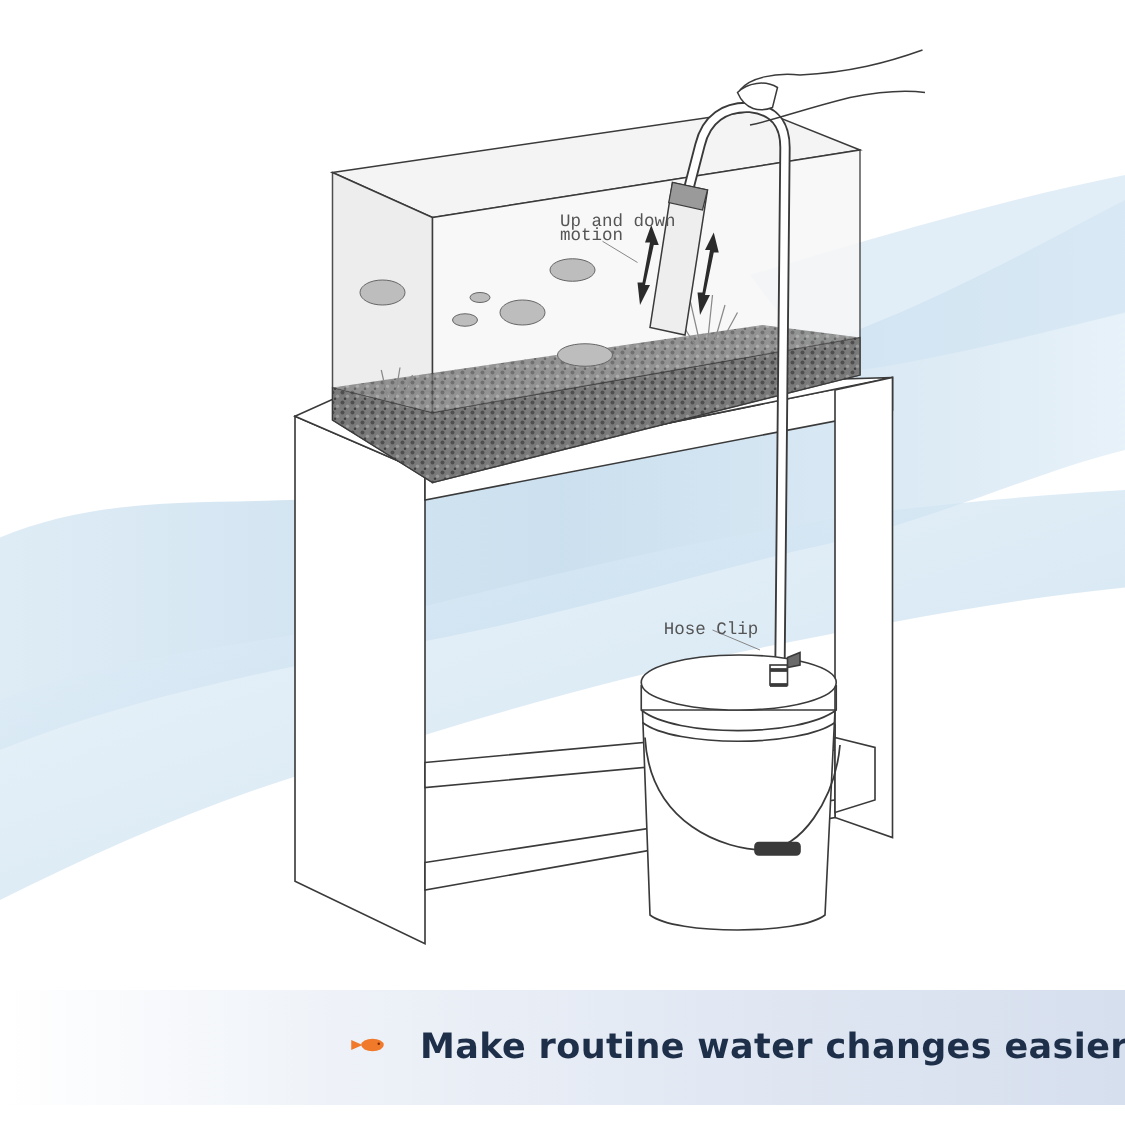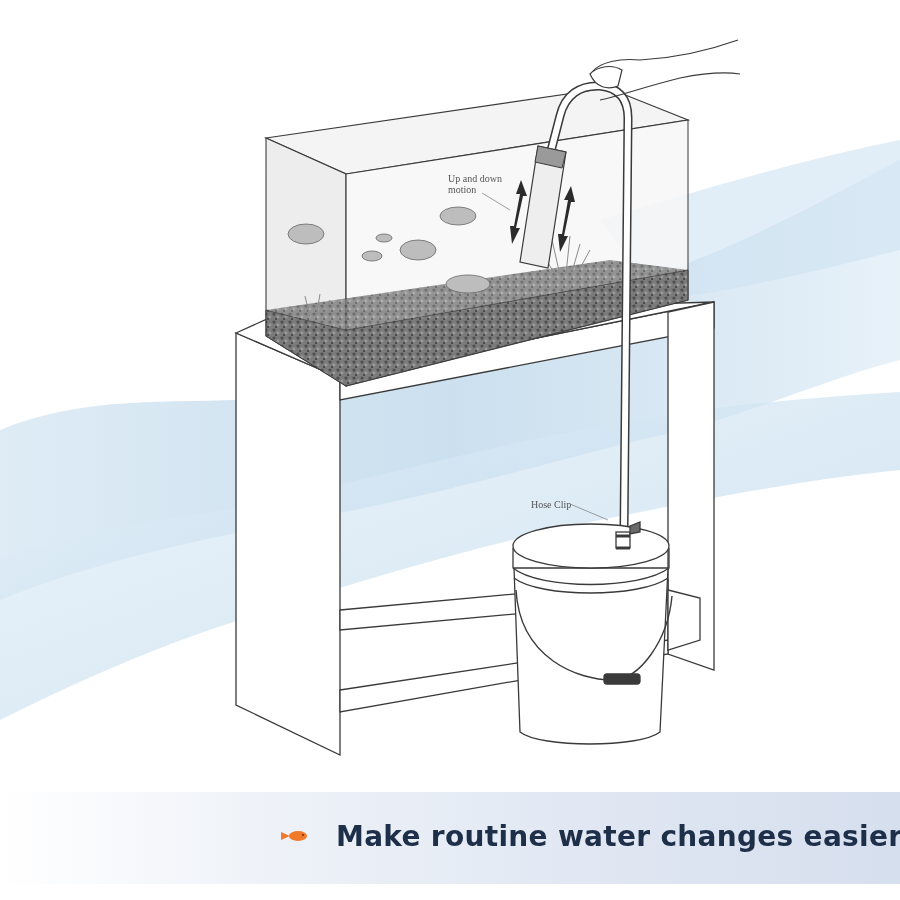--- a/index.html
+++ b/index.html
@@ -1,18 +1,18 @@
 <!DOCTYPE html>
 <html><head>
   <meta charset="utf-8">
   <style>
     html, body { margin:0; padding:0; }
     body { width:900px; height:900px; position:relative; overflow:hidden; background:#ffffff; font-family:"DejaVu Sans", sans-serif; }
     .stage { position:absolute; left:0; top:0; width:900px; height:900px; }
-    .label { position:absolute; font-family:Liberation Serif, serif; font-size:10px; color:#555; line-height:11px; }
+    .label { position:absolute; font-family:Liberation Mono, monospace; font-size:14px; color:#555; line-height:11px; }
     .banner { position:absolute; left:0; top:792px; width:900px; height:92px;
       background:linear-gradient(90deg,#ffffff 0%, #eef2f8 30%, #dfe6f2 70%, #d6dfee 100%); }
     .banner-text { position:absolute; left:336px; top:820px; font-family:"DejaVu Sans", sans-serif; font-weight:bold; font-size:28px; color:#1e2f4a; letter-spacing:0.3px; white-space:nowrap; }
     .fish-icon { position:absolute; left:279px; top:828px; width:30px; height:16px; }
   </style>
 </head>
 <body>
 
 <div class="stage">
   <svg width="900" height="900" viewBox="0 0 900 900" xmlns="http://www.w3.org/2000/svg">

